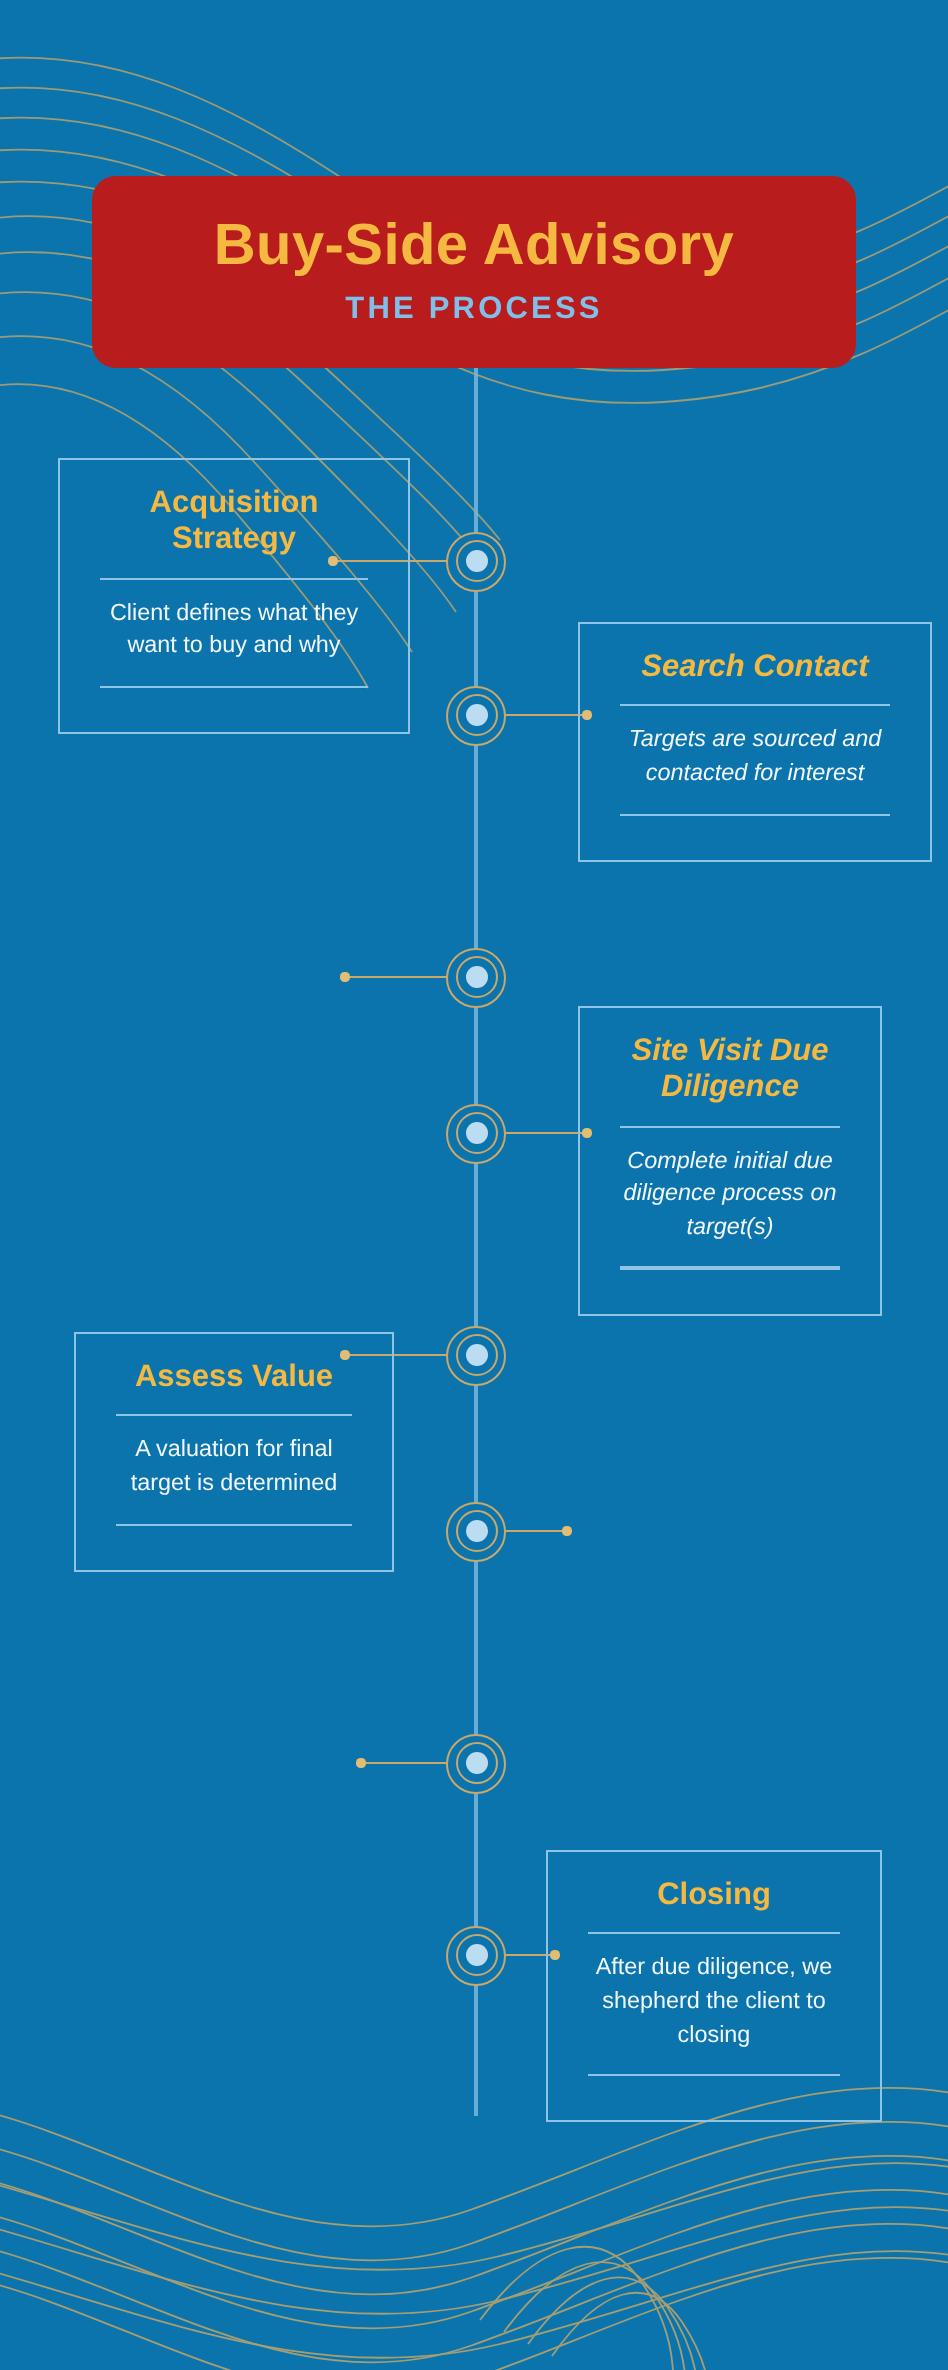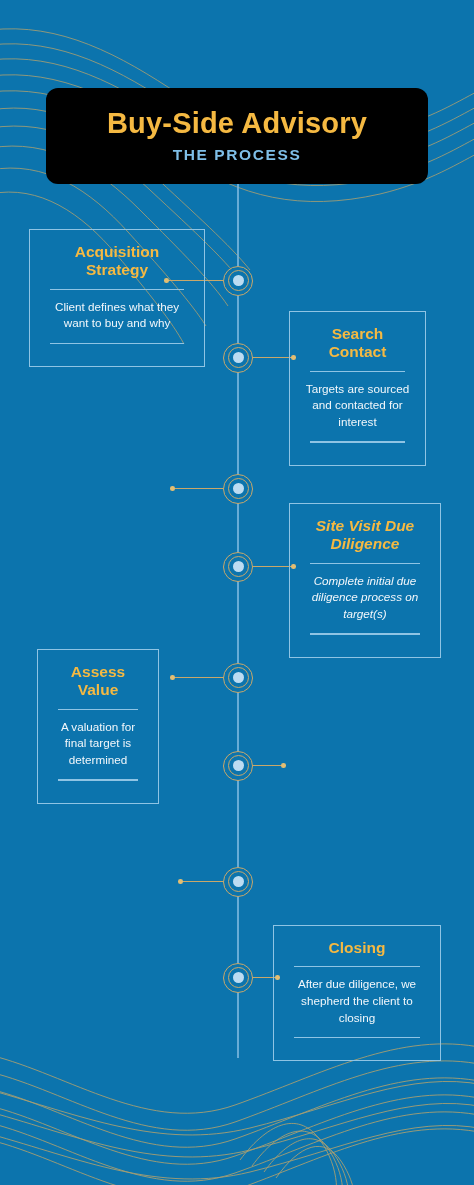--- a/index.html
+++ b/index.html
@@ -28,21 +28,21 @@
     height: 1185px;
     pointer-events: none;
   }
   
   .banner {
     position: absolute;
     left: 46px;
     top: 88px;
     width: 382px;
     height: 96px;
-    background: #000000;
+    background: #b91c1c;
     border-radius: 12px;
     display: flex;
     flex-direction: column;
     align-items: center;
     justify-content: center;
     z-index: 6;
   }
   .banner-title {
     color: #f5b942;
     font-size: 29px;
@@ -192,21 +192,21 @@
     <div class="card-rule bottom"></div>
   </div>
   <div class="conn" style="left:166px; top:280px; width:62px;"></div>
   <div class="conn-dot" style="left:164px; top:278.3px;"></div>
   <div class="node" style="left:223px; top:265.5px;">
     <div class="ring2">
         <div class="core"></div>
       </div>
   </div>
 
-  <div class="card" style="left:289px; top:311px; width:137px;">
+  <div class="card" style="left:289px; top:311px; width:177px;font-style:italic;">
     <div class="card-h">Search Contact</div>
     <div class="card-rule"></div>
     <div class="card-body">Targets are sourced and contacted for interest</div>
     <div class="card-rule bottom"></div>
   </div>
   <div class="conn" style="left:248px; top:357px; width:46px;"></div>
   <div class="conn-dot" style="left:291px; top:355.3px;"></div>
   <div class="node" style="left:223px; top:342.5px;">
     <div class="ring2">
         <div class="core"></div>
@@ -228,21 +228,21 @@
     <div class="card-rule bottom"></div>
   </div>
   <div class="conn" style="left:248px; top:566px; width:46px;"></div>
   <div class="conn-dot" style="left:291px; top:564.3px;"></div>
   <div class="node" style="left:223px; top:551.5px;">
     <div class="ring2">
         <div class="core"></div>
       </div>
   </div>
 
-  <div class="card" style="left:37px; top:649px; width:122px;">
+  <div class="card" style="left:37px; top:666px; width:160px;">
     <div class="card-h">Assess Value</div>
     <div class="card-rule"></div>
     <div class="card-body">A valuation for final target is determined</div>
     <div class="card-rule bottom"></div>
   </div>
   <div class="conn" style="left:172px; top:677px; width:56px;"></div>
   <div class="conn-dot" style="left:170px; top:675.3px;"></div>
   <div class="node" style="left:223px; top:662.5px;">
     <div class="ring2">
         <div class="core"></div>

